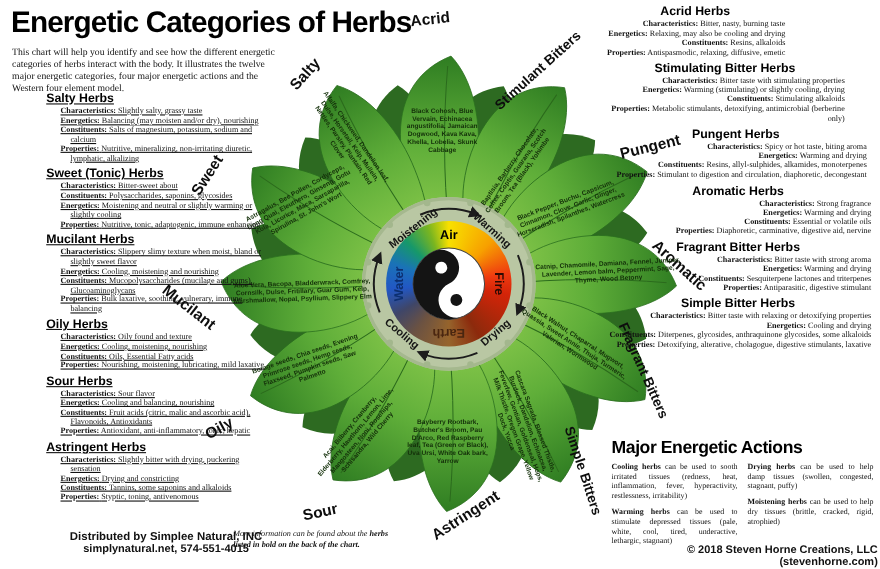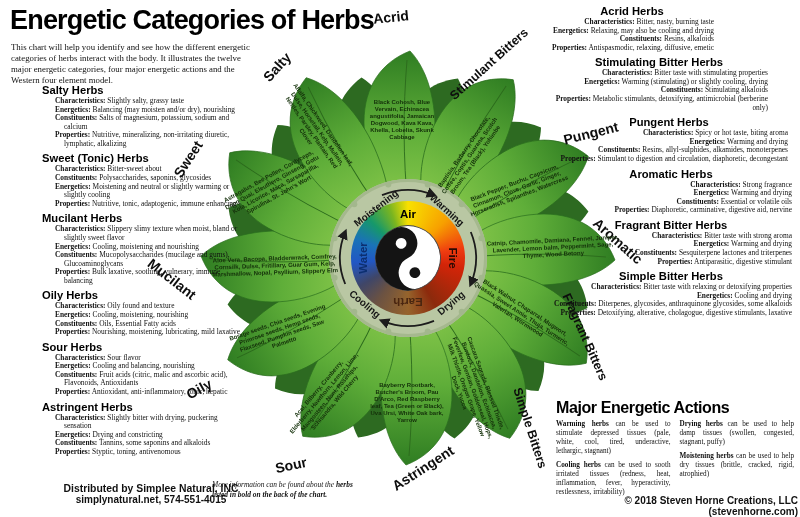--- a/index.html
+++ b/index.html
@@ -3,21 +3,21 @@
 <meta charset="utf-8">
 <style>
   * { margin:0; padding:0; box-sizing:border-box; }
   html,body { width:800px; height:517px; }
   body { position:relative; background:#fff; overflow:hidden; font-family:"Liberation Serif",serif; color:#111; }
 
   .title { position:absolute; left:10px; top:5px; font-family:"Liberation Sans",sans-serif;
            font-weight:bold; font-size:27px; letter-spacing:-0.8px; color:#000; z-index:4; }
   .intro { position:absolute; left:11px; top:42px; width:240px; font-size:8.8px; line-height:1.25; z-index:4; }
 
-  .col-left  { position:absolute; left:42px; top:84px; width:201px; z-index:4; }
+  .col-left  { position:absolute; left:42px; top:84px; width:201px; z-index:4;text-decoration:underline; }
   .col-right { position:absolute; right:6px; top:5px;  width:244px; z-index:4; text-align:right; }
 
   .sec { margin-bottom:4px; }
   .sec h3 { font-family:"Liberation Sans",sans-serif; font-size:11.2px; color:#000; margin-bottom:1px; }
   .row { font-size:7.4px; line-height:1.16; padding-left:22px; text-indent:-9px; }
   .row b { font-weight:bold; }
   .col-right .sec h3 { text-align:center; }
   .col-right .row { padding-left:0; text-indent:0; }
   .col-right .pr0 { padding-right:80px; }
   .col-right .pr1 { padding-right:26px; }
@@ -308,22 +308,22 @@
     <div class="row"><b>Energetics:</b> <span>Cooling and drying</span></div>
     <div class="row"><b>Constituents:</b> <span>Diterpenes, glycosides, anthraquinone glycosides, some alkaloids</span></div>
     <div class="row"><b>Properties:</b> <span>Detoxifying, alterative, cholagogue, digestive stimulants, laxative</span></div>
   </div>
 </div>
 
 <div class="actions">
   <h2>Major Energetic Actions</h2>
   <div class="cols">
     <div class="c">
+      <p><b>Cooling herbs</b> <span>can be used to sooth irritated tissues (redness, heat, inflammation, fever, hyperactivity, restlessness, irritability)</span></p>
       <p><b>Warming herbs</b> <span>can be used to stimulate depressed tissues (pale, white, cool, tired, underactive, lethargic, stagnant)</span></p>
-      <p><b>Cooling herbs</b> <span>can be used to sooth irritated tissues (redness, heat, inflammation, fever, hyperactivity, restlessness, irritability)</span></p>
     </div>
     <div class="c">
       <p><b>Drying herbs</b> <span>can be used to help damp tissues (swollen, congested, stagnant, puffy)</span></p>
       <p><b>Moistening herbs</b> <span>can be used to help dry tissues (brittle, cracked, rigid, atrophied)</span></p>
     </div>
   </div>
 </div>
 
 <div class="dist">
   <div class="l1">Distributed by Simplee Natural, INC</div>

